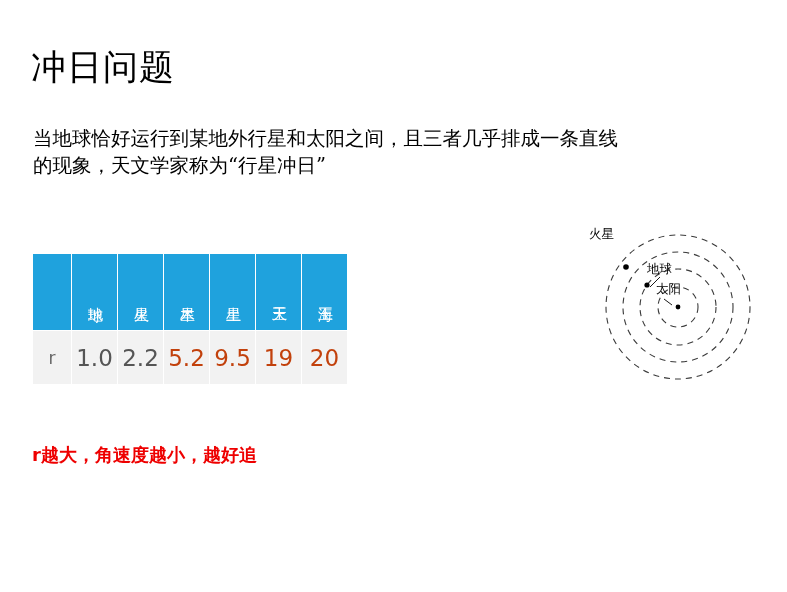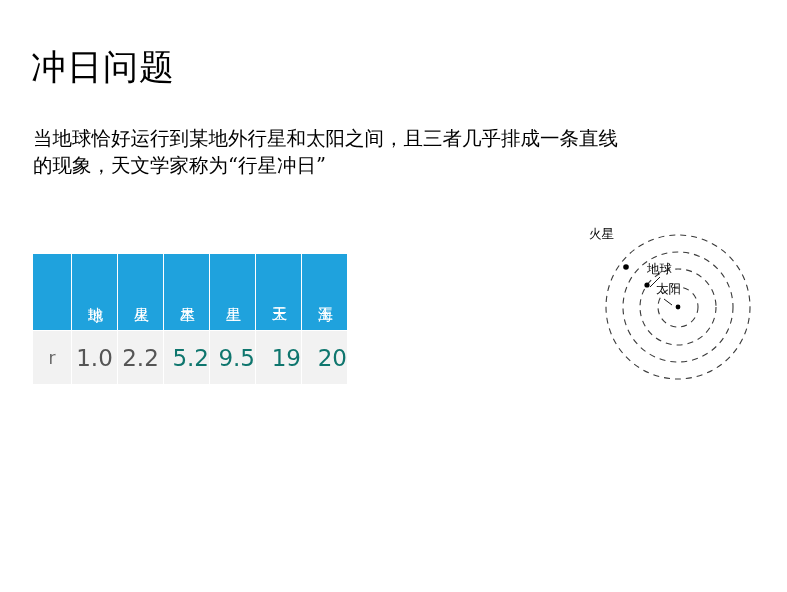--- a/index.html
+++ b/index.html
@@ -86,22 +86,21 @@
     font-size: 23px;
     color: #555555;
     font-family: "DejaVu Sans", sans-serif;
     border-top: 1px solid #ffffff;
   }
   table.data tbody td.rowlabel {
     color: #666666;
     font-size: 17px;
   }
   table.data tbody td.red {
-    color: #0f766e;
-    text-align: right;
+    color: #c2410c;
   }
   .vtext {
     display: inline-block;
     writing-mode: vertical-rl;
     text-orientation: upright;
     line-height: 1.05;
     letter-spacing: 1px;
   }
   .note {
     position: absolute;
@@ -164,20 +163,21 @@
           <td class="red">5.2</td>
           <td class="red">9.5</td>
           <td class="red">19</td>
           <td class="red">20</td>
         </tr>
       </tbody>
     </table>
   </div>
 
   <div class="note">
+    <div>r越大，角速度越小，越好追</div>
   </div>
 
   <div class="diagram">
     <svg width="215" height="175" viewBox="0 0 215 175">
 
       <circle cx="118" cy="88" r="72" fill="none" stroke="#3a3a3a" stroke-width="1.1" stroke-dasharray="6,5"></circle>
       <circle cx="118" cy="88" r="55" fill="none" stroke="#3a3a3a" stroke-width="1.1" stroke-dasharray="6,5"></circle>
       <circle cx="118" cy="88" r="38" fill="none" stroke="#3a3a3a" stroke-width="1.1" stroke-dasharray="6,5"></circle>
       <circle cx="118" cy="88" r="20" fill="none" stroke="#3a3a3a" stroke-width="1.1" stroke-dasharray="6,5"></circle>
 

